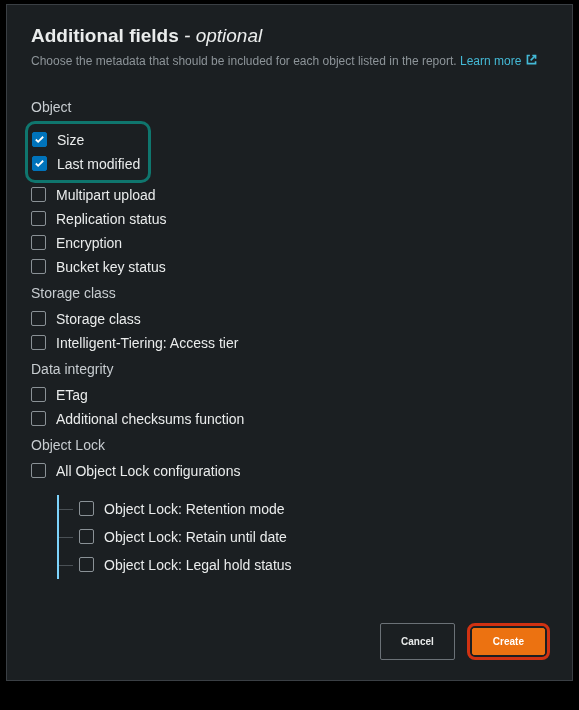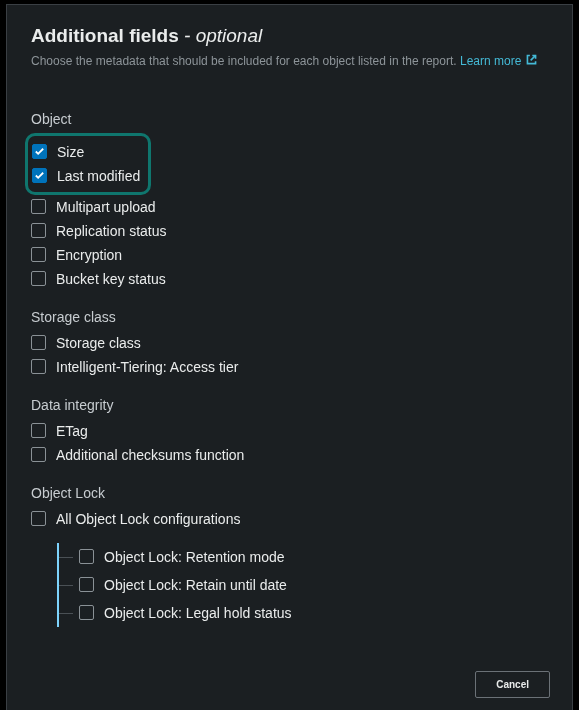--- a/index.html
+++ b/index.html
@@ -46,21 +46,21 @@
     .ext-icon {
       display: inline-block;
       vertical-align: middle;
     }
     .body {
       padding: 10px 24px 24px 24px;
     }
     .group-label {
       font-size: 14px;
       color: #c7ccd0;
-      margin-top: 18px;
+      margin-top: 6px;
       margin-bottom: 6px;
     }
     .check-row {
       display: flex;
       align-items: center;
       gap: 10px;
       padding: 4px 0 4px 0;
     }
     .checkbox {
       width: 15px;
@@ -271,15 +271,18 @@
           
         </div>
         <span class="check-label">Object Lock: Legal hold status</span>
       </div>
     </div>
 
   </div>
 
   <div class="footer">
     <button class="btn btn-cancel">Cancel</button>
+    <span class="btn-create-wrap">
+      <button class="btn btn-create">Create</button>
+    </span>
   </div>
 
 </div>
 
 </body></html>

